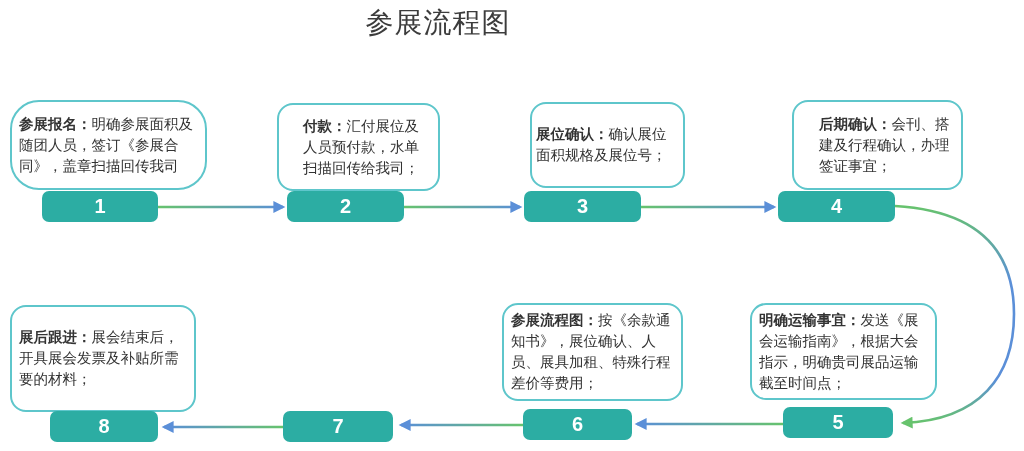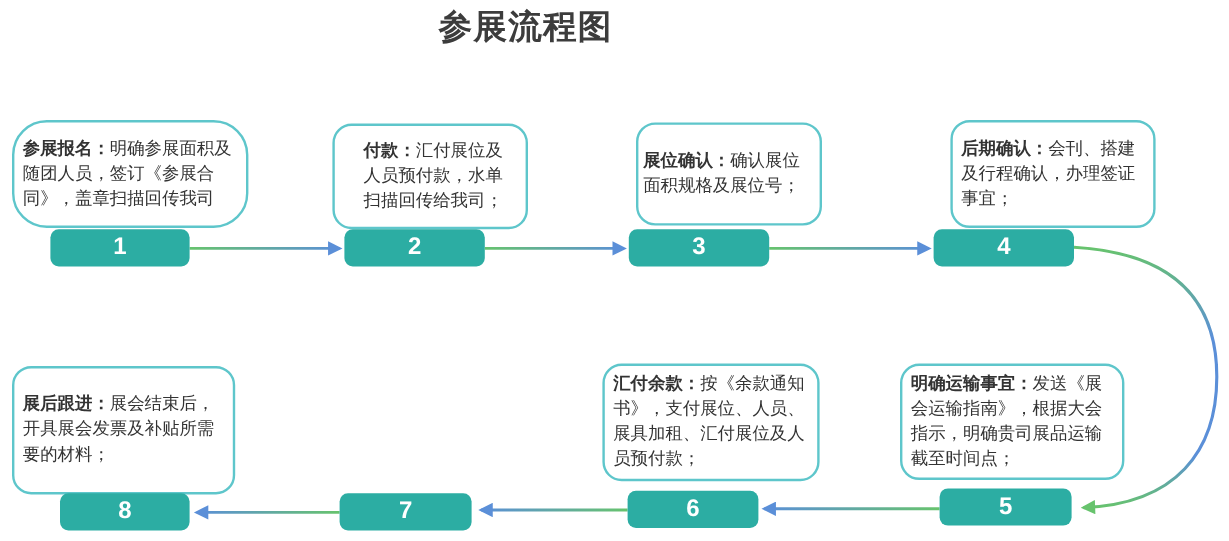--- a/index.html
+++ b/index.html
@@ -5,33 +5,33 @@
   :root{
     --bar-fill:#2cada3; --bar-text:#ffffff; --box-border:#5ec6cb;
     --body-text:#333333; --arrow-green:#67c36d; --arrow-blue:#5b8fd8;
     --title-color:#3c3c3c; --bg:#ffffff;
   }
   *{margin:0;padding:0;box-sizing:border-box;}
   html,body{background:var(--bg);}
   body{font-family:"Liberation Sans","DejaVu Sans",sans-serif;}
   .stage{position:relative;width:1024px;height:451px;background:var(--bg);overflow:hidden;}
   .title{position:absolute;top:4px;left:0;width:876px;text-align:center;
-         font-size:28px;font-weight:bold;color:var(--title-color);letter-spacing:1px;}
+         font-size:28px;font-weight:normal;color:var(--title-color);letter-spacing:1px;}
   .note-box{position:absolute;background:#fff;border:2px solid var(--box-border);
             border-radius:16px;padding:6px 7px;font-size:14.5px;line-height:21px;
             color:var(--body-text);display:flex;align-items:center;}
   .note-box .label{font-weight:bold;}
   .num-bar{position:absolute;height:31px;background:var(--bar-fill);color:var(--bar-text);
            border-radius:7px;font-size:20px;font-weight:bold;
            display:flex;align-items:center;justify-content:center;}
   
   .b1{left:10px;top:100px;width:197px;height:90px;border-radius:29px;}
   .b2{left:277px;top:103px;width:163px;height:88px;padding-left:24px;}
   .b3{left:530px;top:102px;width:155px;height:86px;padding-left:4px;}
-  .b4{left:792px;top:100px;width:171px;height:90px;padding-left:7px;}
+  .b4{left:792px;top:100px;width:171px;height:90px;padding-left:25px;}
   .b5{left:750px;top:303px;width:187px;height:97px;justify-content:flex-end;}
   .b6{left:502px;top:303px;width:181px;height:98px;}
   .b7{left:265px;top:305px;width:178px;height:99px;}
   .b8{left:10px;top:305px;width:186px;height:107px;}
   .n1{left:42px;top:191px;width:116px;}
   .n2{left:287px;top:191px;width:117px;}
   .n3{left:524px;top:191px;width:117px;}
   .n4{left:778px;top:191px;width:117px;}
   .n5{left:783px;top:407px;width:110px;}
   .n6{left:523px;top:409px;width:109px;}
@@ -113,21 +113,21 @@
     <div><span class="label">后期确认：</span><span>会刊、搭建及行程确认，办理签证事宜；</span></div>
   </div>
   <div class="num-bar n4">4</div>
 
   <div class="note-box b5">
     <div><span class="label">明确运输事宜：</span><span>发送《展会运输指南》，根据大会指示，明确贵司展品运输截至时间点；</span></div>
   </div>
   <div class="num-bar n5">5</div>
 
   <div class="note-box b6">
-    <div><span class="label">汇付余款：</span><span>按《余款通知书》，支付展位、人员、展具加租、汇付展位及人员预付款；</span></div>
+    <div><span class="label">参展流程图：</span><span>按《余款通知书》，展位确认、人员、展具加租、特殊行程差价等费用；</span></div>
   </div>
   <div class="num-bar n6">6</div>
 
   <div class="num-bar n7">7</div>
 
   <div class="note-box b8">
     <div><span class="label">展后跟进：</span><span>展会结束后，开具展会发票及补贴所需要的材料；</span></div>
   </div>
   <div class="num-bar n8">8</div>
 

